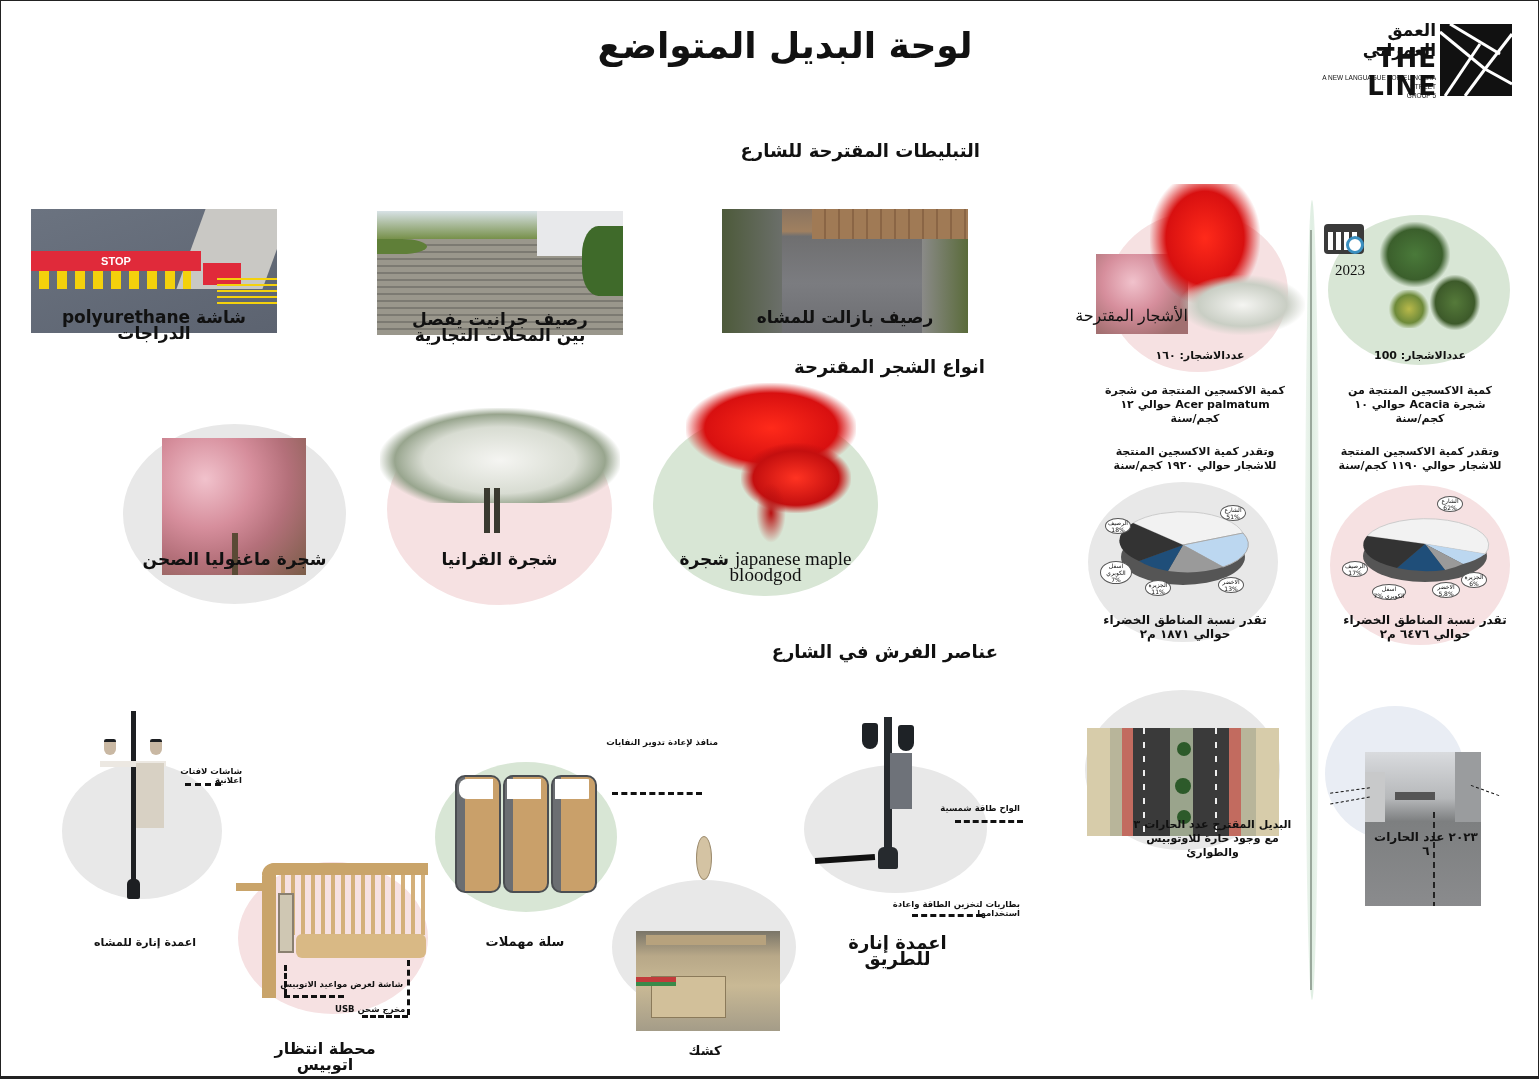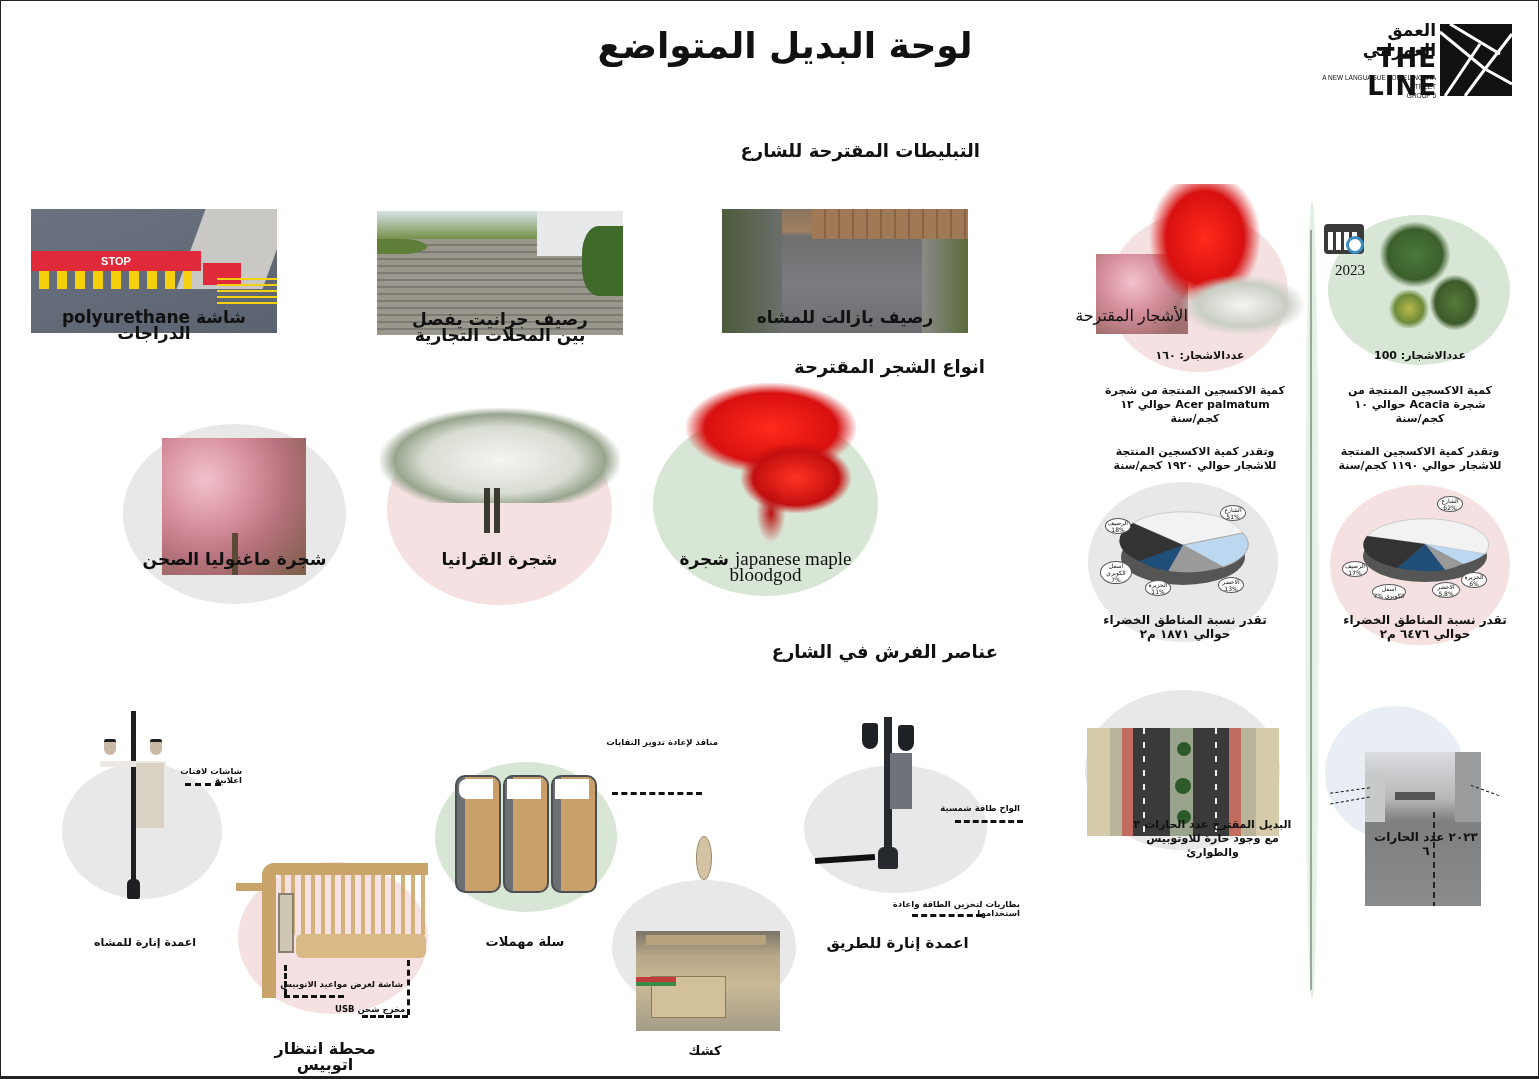--- a/index.html
+++ b/index.html
@@ -127,21 +127,21 @@
   <div class="abs" style="left:18px; top:130px; width:20px; height:22px; background:#262a2e; border-radius:6px 6px 2px 2px;"></div>
 </div>
 <div class="abs" style="left:815px; top:856px; width:60px; height:6px; background:#111; transform:rotate(-4deg);"></div>
 <div class="dash" style="left:955px; top:820px; width:68px;"></div>
 <div class="dash" style="left:912px; top:914px; width:70px;"></div>
 <div class="abs tiny ar" style="left:930px; top:804px; width:90px;">الواح طاقة شمسية</div>
 <div class="abs tiny" style="left:890px; top:900px; width:130px;">
   <div class="ar">بطاريات لتخزين الطاقة واعادة</div>
   <div class="ar">استخدامها</div>
 </div>
-<div class="abs cap ar" style="left:820px; top:935px; width:155px; font-size:15px;">اعمدة إنارة للطريق</div>
+<div class="abs cap ar" style="left:820px; top:935px; width:155px; font-size:18px;">اعمدة إنارة للطريق</div>
 
 <div class="circle g" style="left:612px; top:880px; width:184px; height:134px;"></div>
 <div class="abs" style="left:696px; top:836px; width:16px; height:44px; background:#d4c3a3; border-radius:50%; border:1px solid #9c8b6d;"></div>
 <div class="photo" style="left:636px; top:895px; width:144px; height:100px; background: linear-gradient(180deg,#7a7568 0%,#b8a888 25%,#c9b995 55%,#a49c88 100%);">
   <div class="abs" style="left:10px; top:4px; width:120px; height:10px; background:#b7a27d;"></div>
   <div class="abs" style="left:15px; top:45px; width:75px; height:42px; background:#d2c09a; border:1px solid #8b7a5a;"></div>
   <div class="abs" style="left:0; top:46px; width:40px; height:5px; background:#c23b3b;"></div>
   <div class="abs" style="left:0; top:51px; width:40px; height:4px; background:#3a8a4a;"></div>
 </div>
 <div class="abs cap ar" style="left:630px; top:1043px; width:150px; font-size:13px;">كشك</div>

